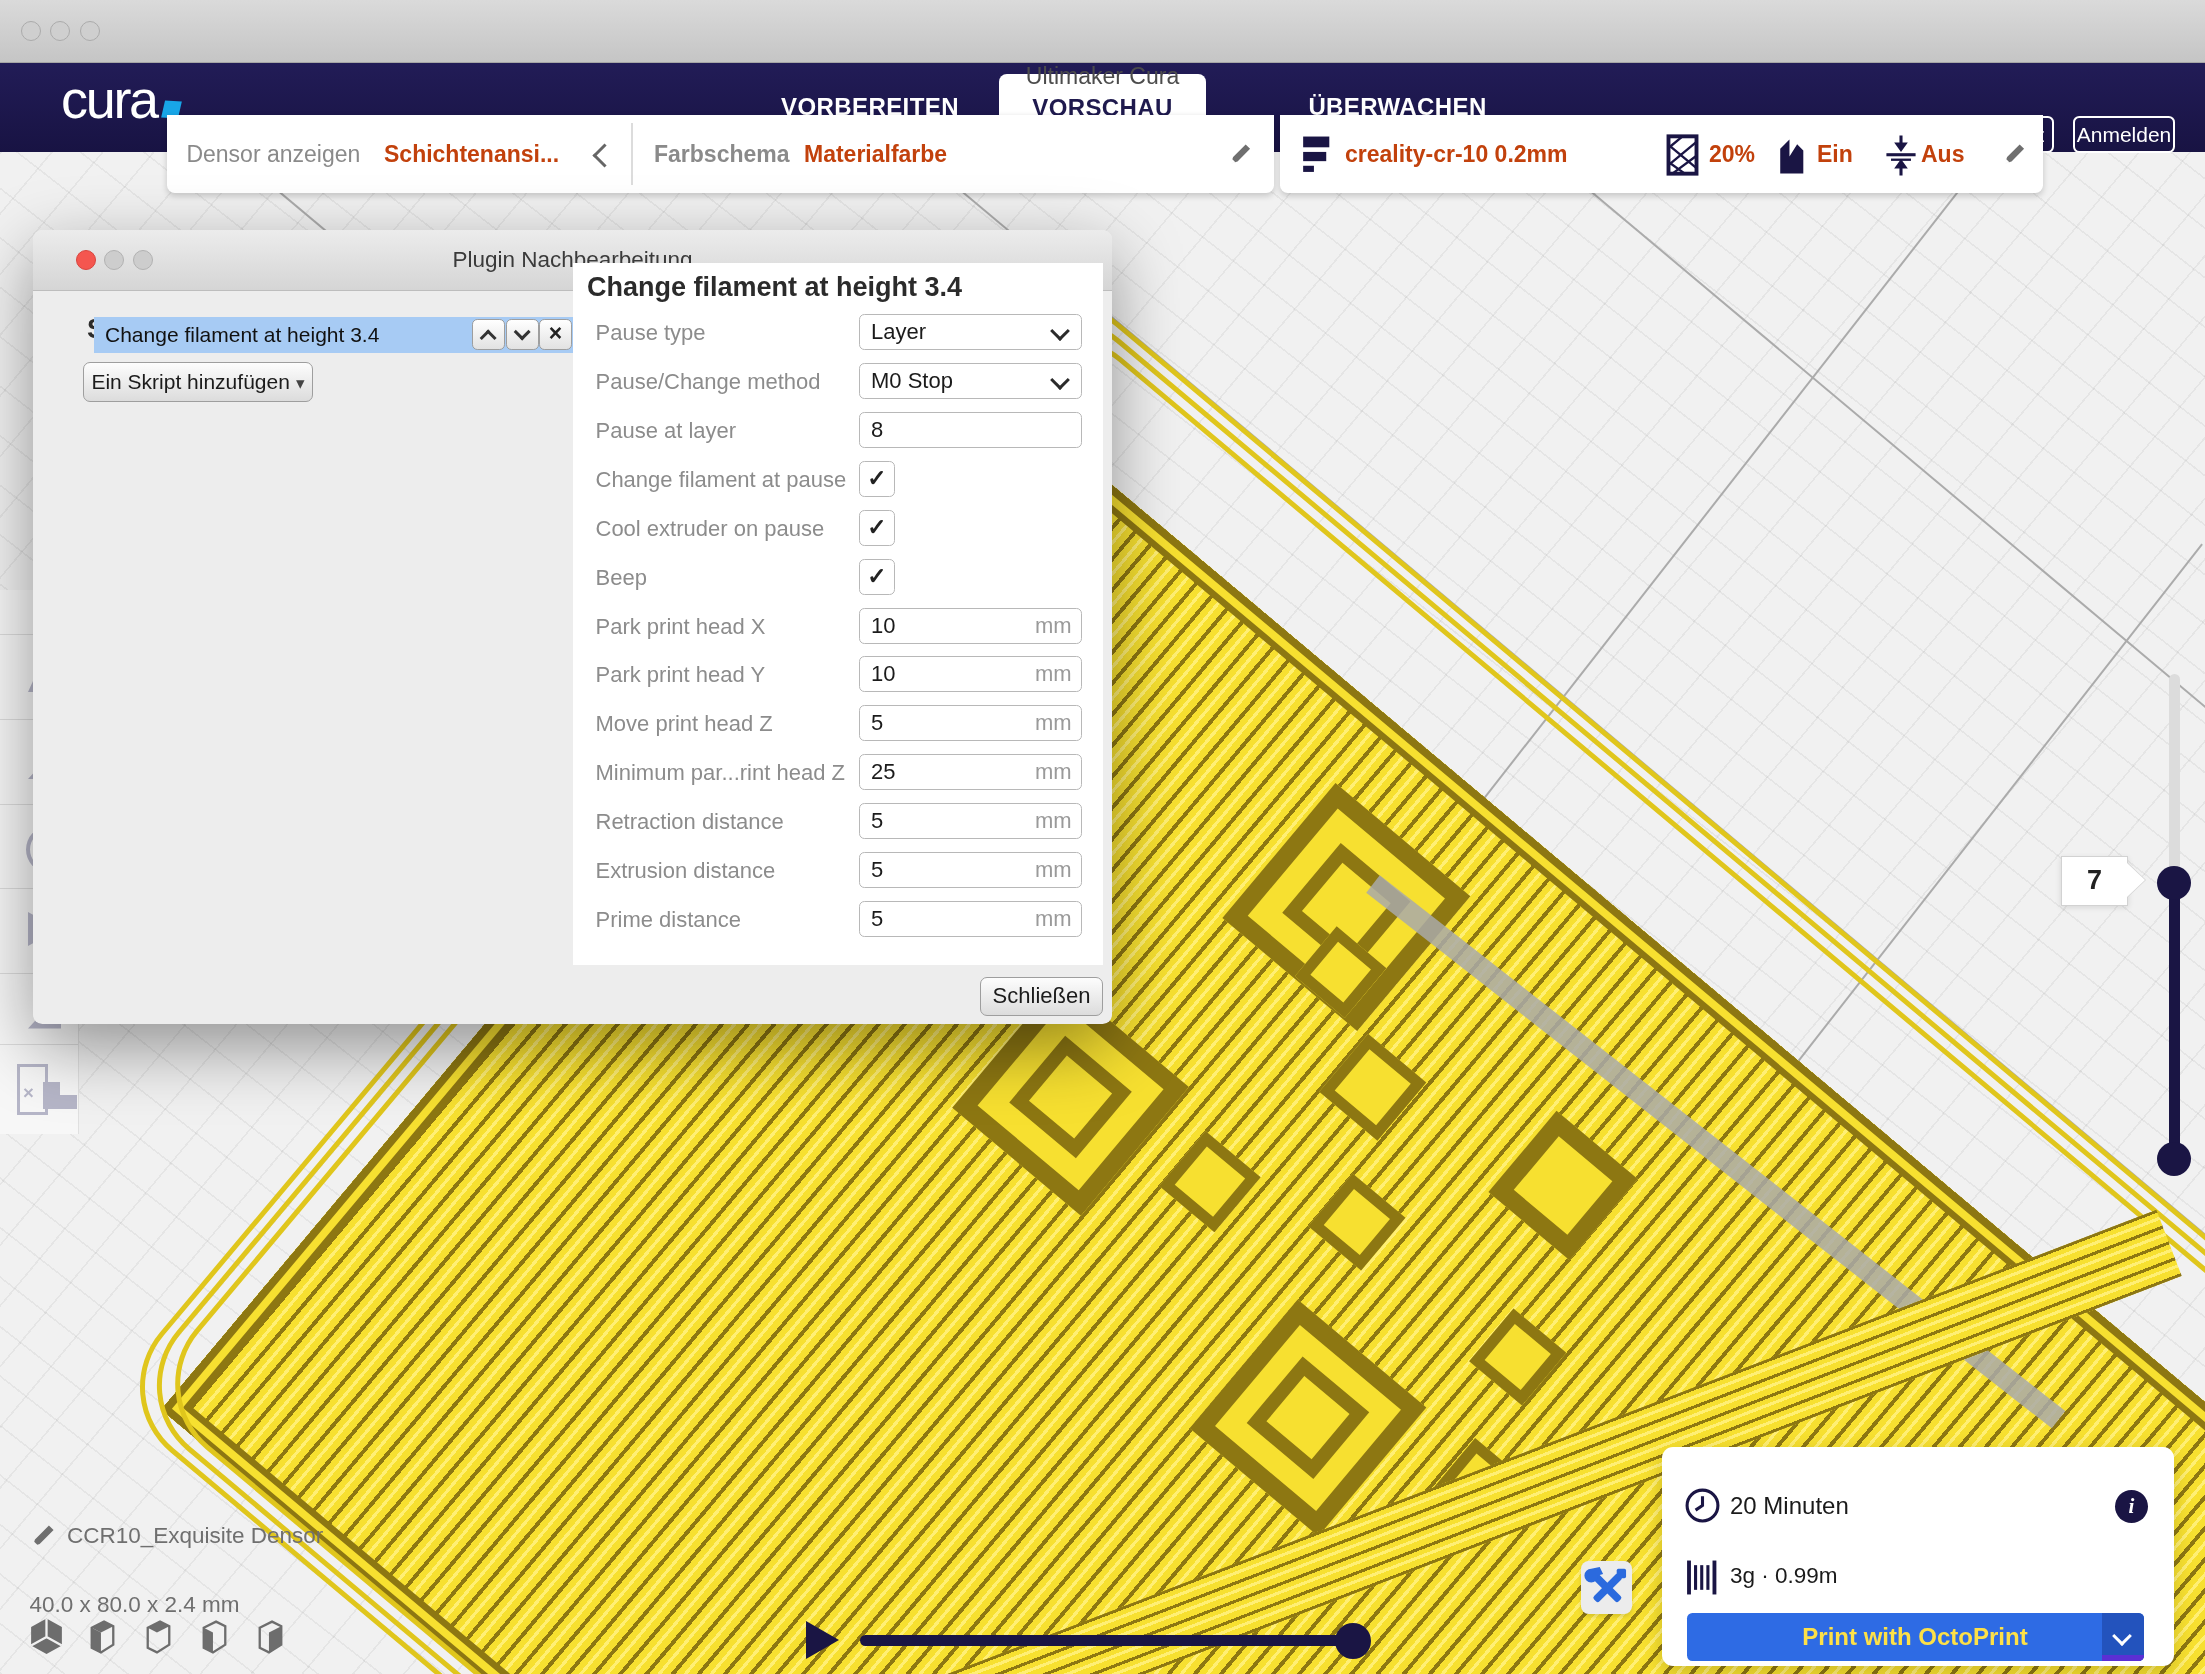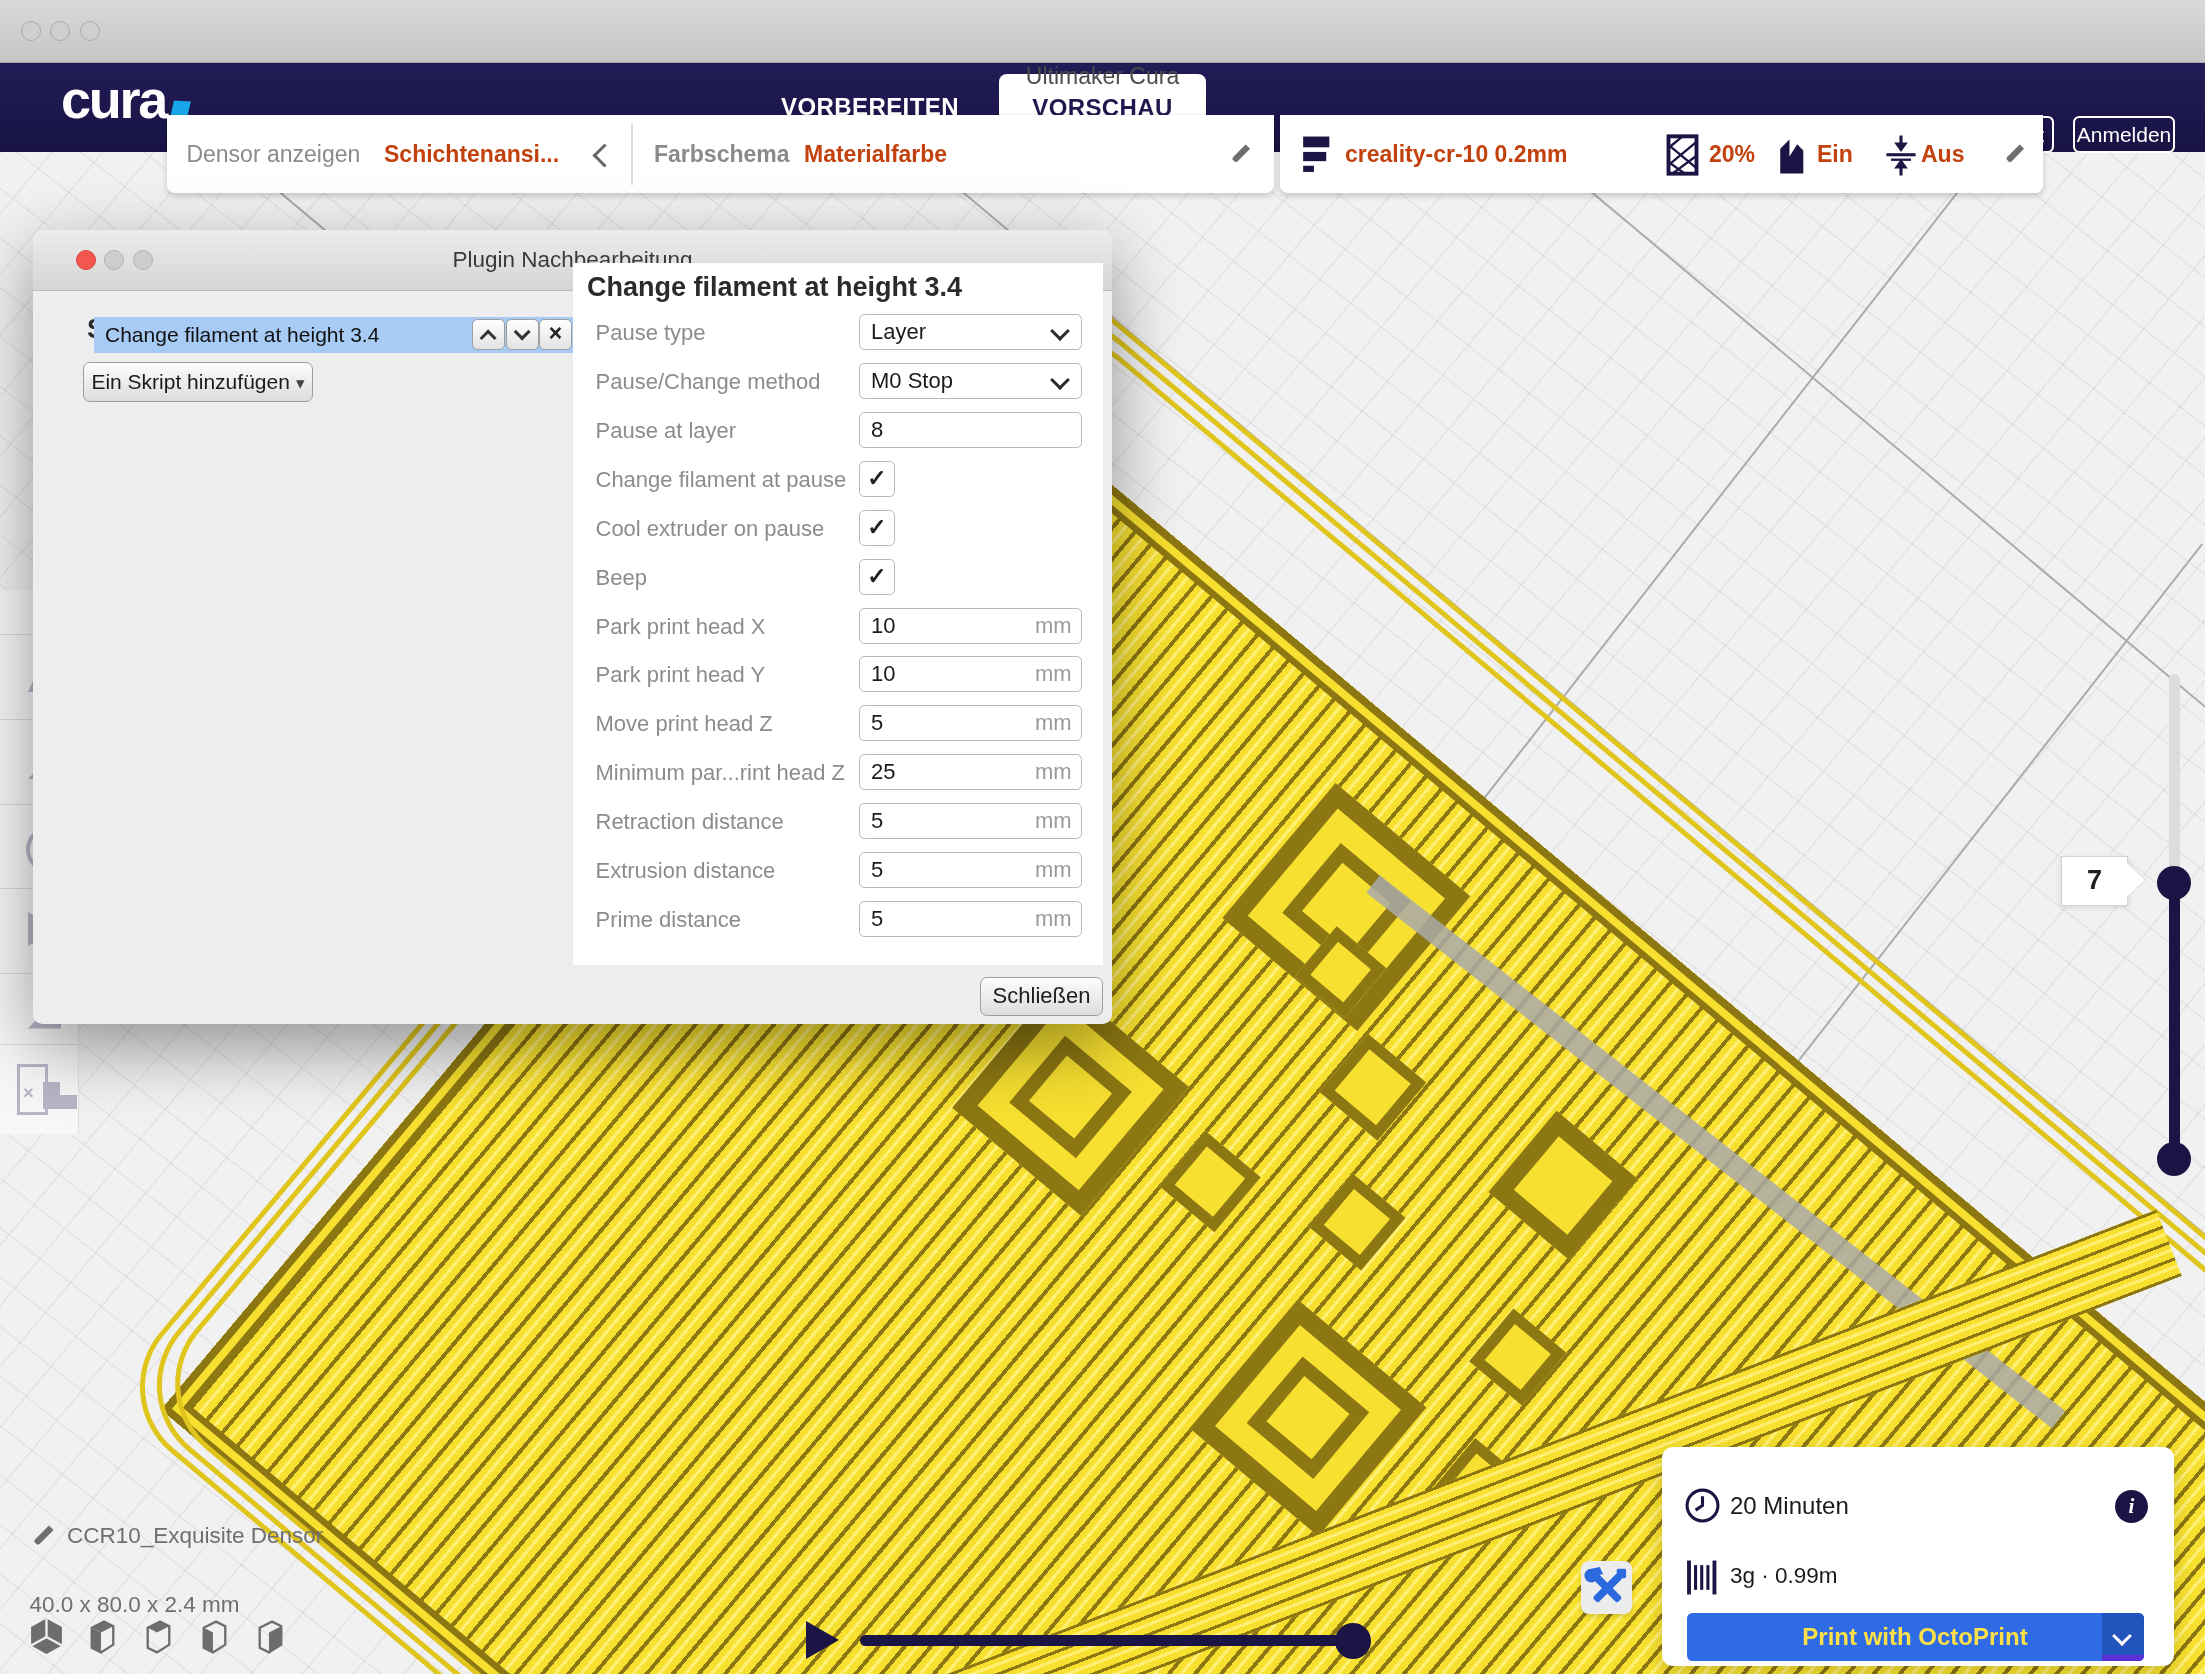--- a/index.html
+++ b/index.html
@@ -12,21 +12,21 @@
     background:linear-gradient(#dadada,#c5c5c5);border-bottom:1.6px solid #a6a6a6;z-index:60;}
   .titlebar .wtitle{width:100%;text-align:center;line-height:61px;font-size:23px;color:#4c4c4c;margin-top:46px;}
   .light{width:20px;height:20px;border-radius:50%;top:21px;}
   .light.inactive{background:#cfcfcf;border:1.6px solid #ababab;box-sizing:border-box;}
   .light.red{background:#f4564f;border:1.6px solid #d8453e;box-sizing:border-box;}
   .light.gray{background:#cdcdcd;border:1.6px solid #b2b2b2;box-sizing:border-box;}
 
   
   .appheader{left:0;top:62px;width:2205px;height:90px;z-index:40;
     background:linear-gradient(180deg,#221c57,#181343);}
-  .logo{left:61px;top:6.2px;color:#fff;font-size:54px;font-weight:bold;letter-spacing:-2.3px;}
+  .logo{left:61px;top:6.2px;color:#fff;font-size:54px;font-weight:normal;letter-spacing:-2.3px;}
   .logo-dot{display:inline-block;width:17px;height:17px;background:#18a6e8;margin-left:6.2px;
     transform:skewX(-10deg) rotate(3deg);}
   .tab{top:0;height:90px;line-height:90px;color:#fff;font-size:24px;font-weight:bold;
     text-align:center;letter-spacing:0.4px;}
   .tab.active{top:12.4px;height:67px;line-height:67px;background:#fff;color:#1f1a4e;border-radius:7.8px;}
   .hbtn{top:54px;height:37px;line-height:34px;border:2.3px solid #fff;border-radius:6.2px;
     color:#fff;font-size:21px;text-align:center;box-sizing:border-box;}
 
   
   .viewport{left:0;top:152px;width:2205px;height:1522px;overflow:hidden;z-index:1;
@@ -213,20 +213,21 @@
     <div class="abs light inactive" style="left:21px;"></div>
     <div class="abs light inactive" style="left:50px;"></div>
     <div class="abs light inactive" style="left:80px;"></div>
     <div class="wtitle">Ultimaker Cura</div>
   </div>
 
   <div class="abs appheader">
     <div class="abs logo"><span>cura</span><span class="logo-dot"></span></div>
     <div class="abs tab" style="left:777px;width:186px;">VORBEREITEN</div>
     <div class="abs tab active" style="left:999px;width:207px;">VORSCHAU</div>
+    <div class="abs tab" style="left:1281px;width:233px;">ÜBERWACHEN</div>
     <div class="abs hbtn" style="left:1939px;width:115px;">Marktplatz</div>
     <div class="abs hbtn" style="left:2073px;width:102px;">Anmelden</div>
   </div>
 
   <div class="abs panel" style="left:167px;width:1107px;">
     <span class="abs tlabel" style="left:19.4px;">Densor anzeigen</span>
     <span class="abs tvalue" style="left:217px;">Schichtenansi...</span>
     <span class="abs chev-left" style="left:429px;"></span>
     <div class="abs vdiv" style="left:464px;top:7.8px;"></div>
     <span class="abs tlabel" style="left:487px;font-weight:bold;">Farbschema</span>

